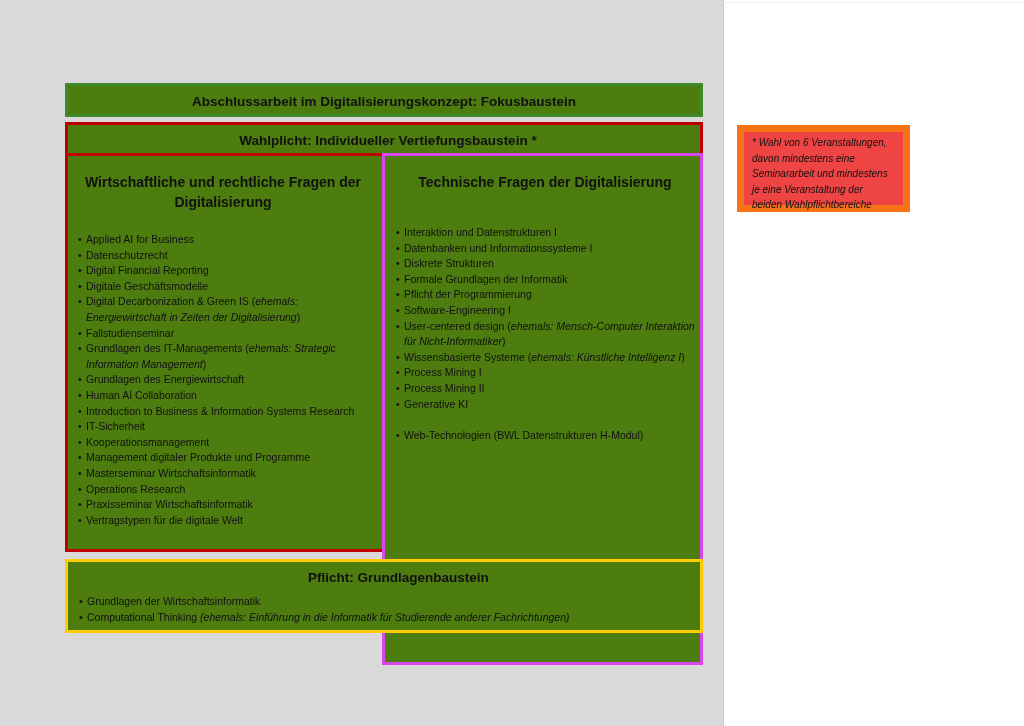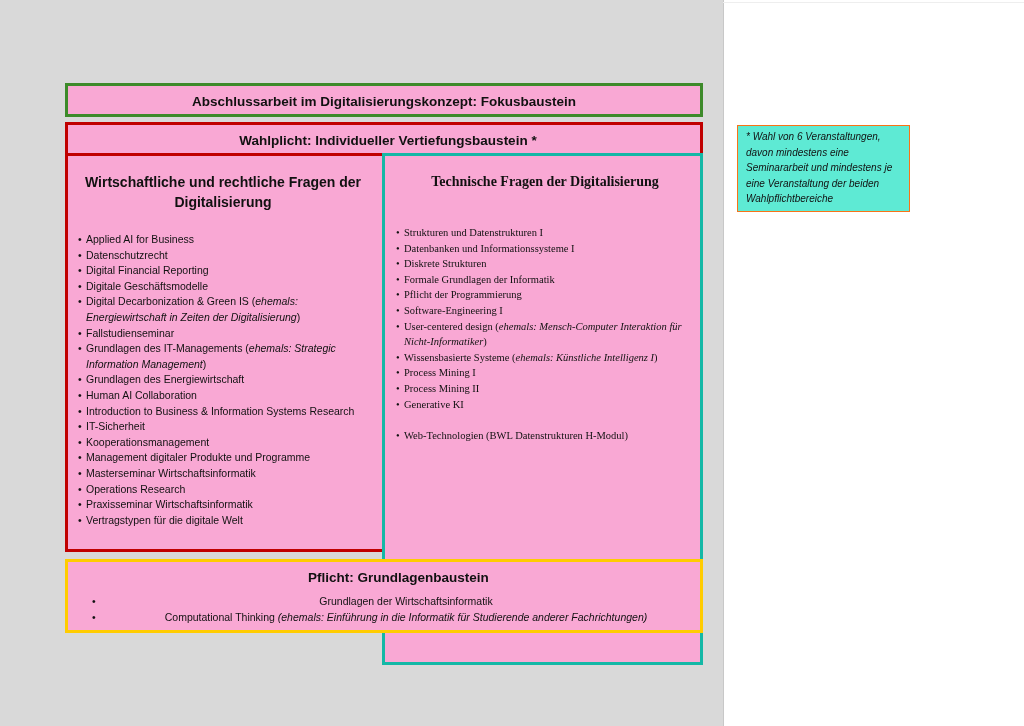--- a/index.html
+++ b/index.html
@@ -7,49 +7,49 @@
       width: 1024px; height: 726px; position: relative; overflow: hidden;
       background: #ffffff;
       font-family: "Liberation Sans", "DejaVu Sans", sans-serif;
       color: #111;
     }
     .slide {
       position: absolute; left: 0; top: 0; width: 723px; height: 726px;
       background: #d9d9d9; border-right: 1px solid #c8c8c8;
     }
     .topline { position: absolute; left: 723px; top: 2px; width: 301px; height: 1px; background: #eeeeee; }
-    .box { position: absolute; background: #f9a8d4; box-sizing: border-box; }
+    .box { position: absolute; background: #4d7c0f; box-sizing: border-box; }
     .green-box { left: 65px; top: 83px; width: 638px; height: 34px; border: 3px solid #3d8a2a; }
     .red-head { left: 65px; top: 122px; width: 638px; height: 34px; border: 3px solid #c00000; border-bottom-width: 3px; }
     .red-left { left: 65px; top: 153px; width: 380px; height: 399px; border: 3px solid #c00000; }
-    .red-right { left: 382px; top: 153px; width: 321px; height: 512px; border: 3px solid #14b8a6; font-family: Liberation Serif, serif; }
+    .red-right { left: 382px; top: 153px; width: 321px; height: 512px; border: 3px solid #d946ef; }
     .yellow-box { left: 65px; top: 559px; width: 638px; height: 74px; border: 3px solid #ffcc00; }
     .title {
       font-weight: bold; font-size: 13.5px; text-align: center;
       position: absolute; left: 0; right: 0;
     }
     .green-box .title { top: 8px; }
     .red-head .title { top: 8px; padding-left: 8px; }
     .col-title {
       position: absolute; font-weight: bold; font-size: 14px; text-align: center; line-height: 20px;
     }
     .red-left .col-title { left: 10px; width: 290px; top: 16px; }
     .red-right .col-title { left: 10px; width: 300px; top: 16px; }
     ul.items { list-style: none; margin: 0; padding: 0; position: absolute; font-size: 10.5px; line-height: 15.6px; }
     .red-left ul.items { left: 10px; top: 76px; width: 300px; }
     .red-right ul.items { left: 11px; top: 69px; width: 305px; }
     ul.items li { position: relative; padding-left: 8px; }
     ul.items li::before { content: "\2022"; position: absolute; left: 0; top: 0; }
     ul.items li.gap { margin-top: 15.6px; }
     i { font-style: italic; }
     .yellow-box .title { top: 8px; font-size: 13.5px; margin-left: 29px; }
-    .yellow-box ul.items { left: 24px; top: 32px; width: 620px; text-align: center; }
+    .yellow-box ul.items { left: 11px; top: 32px; width: 620px; }
     .note {
       position: absolute; left: 737px; top: 125px; width: 173px; height: 87px;
-      border: 1px solid #f97316; box-sizing: border-box; background: #5eead4;
+      border: 7px solid #f97316; box-sizing: border-box; background: #ef4444;
       font-size: 10px; line-height: 15.6px; font-style: italic; padding: 3px 8px;
     }
   </style>
 </head>
 <body>
 
 <div class="slide"></div>
 <div class="topline"></div>
 
 <div class="box green-box">
@@ -79,21 +79,21 @@
       <li><span>Masterseminar Wirtschaftsinformatik</span></li>
       <li><span>Operations Research</span></li>
       <li><span>Praxisseminar Wirtschaftsinformatik</span></li>
       <li><span>Vertragstypen für die digitale Welt</span></li>
     </ul>
 </div>
 
 <div class="box red-right">
   <div class="col-title">Technische Fragen der Digitalisierung</div>
   <ul class="items" id="right-list">
-      <li><span>Strukturen und Datenstrukturen I</span></li>
+      <li><span>Interaktion und Datenstrukturen I</span></li>
       <li><span>Datenbanken und Informationssysteme I</span></li>
       <li><span>Diskrete Strukturen</span></li>
       <li><span>Formale Grundlagen der Informatik</span></li>
       <li><span>Pflicht der Programmierung</span></li>
       <li><span>Software-Engineering I</span></li>
       <li><span>User-centered design (</span><i>ehemals: Mensch-Computer Interaktion für Nicht-Informatiker</i><span>)</span></li>
       <li><span>Wissensbasierte Systeme (</span><i>ehemals: Künstliche Intelligenz I</i><span>)</span></li>
       <li><span>Process Mining I</span></li>
       <li><span>Process Mining II</span></li>
       <li><span>Generative KI</span></li>

